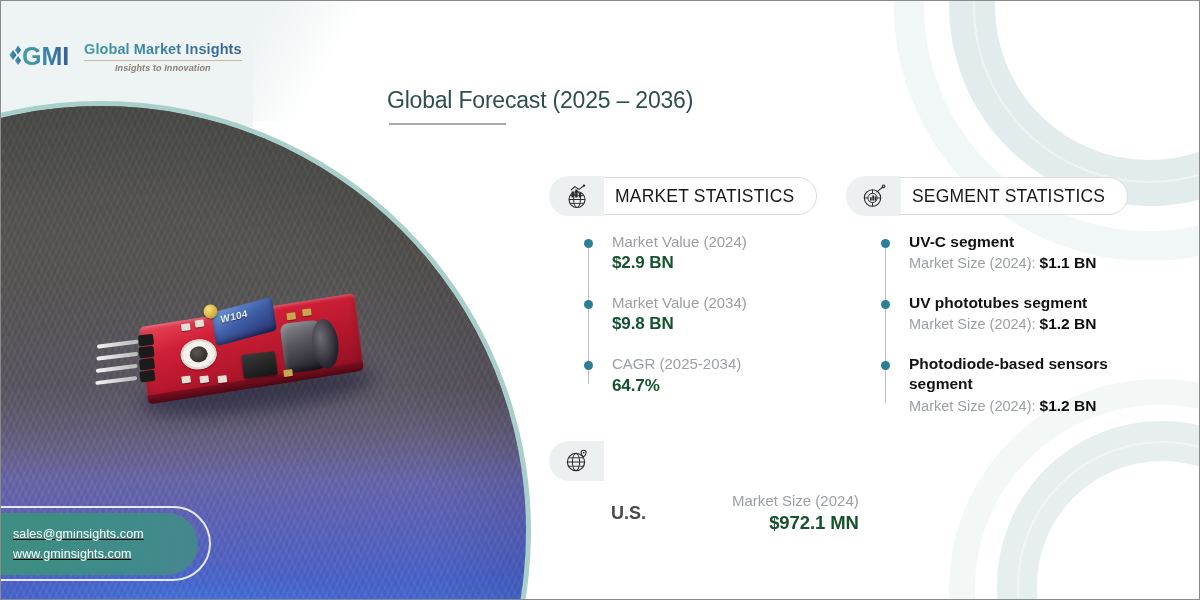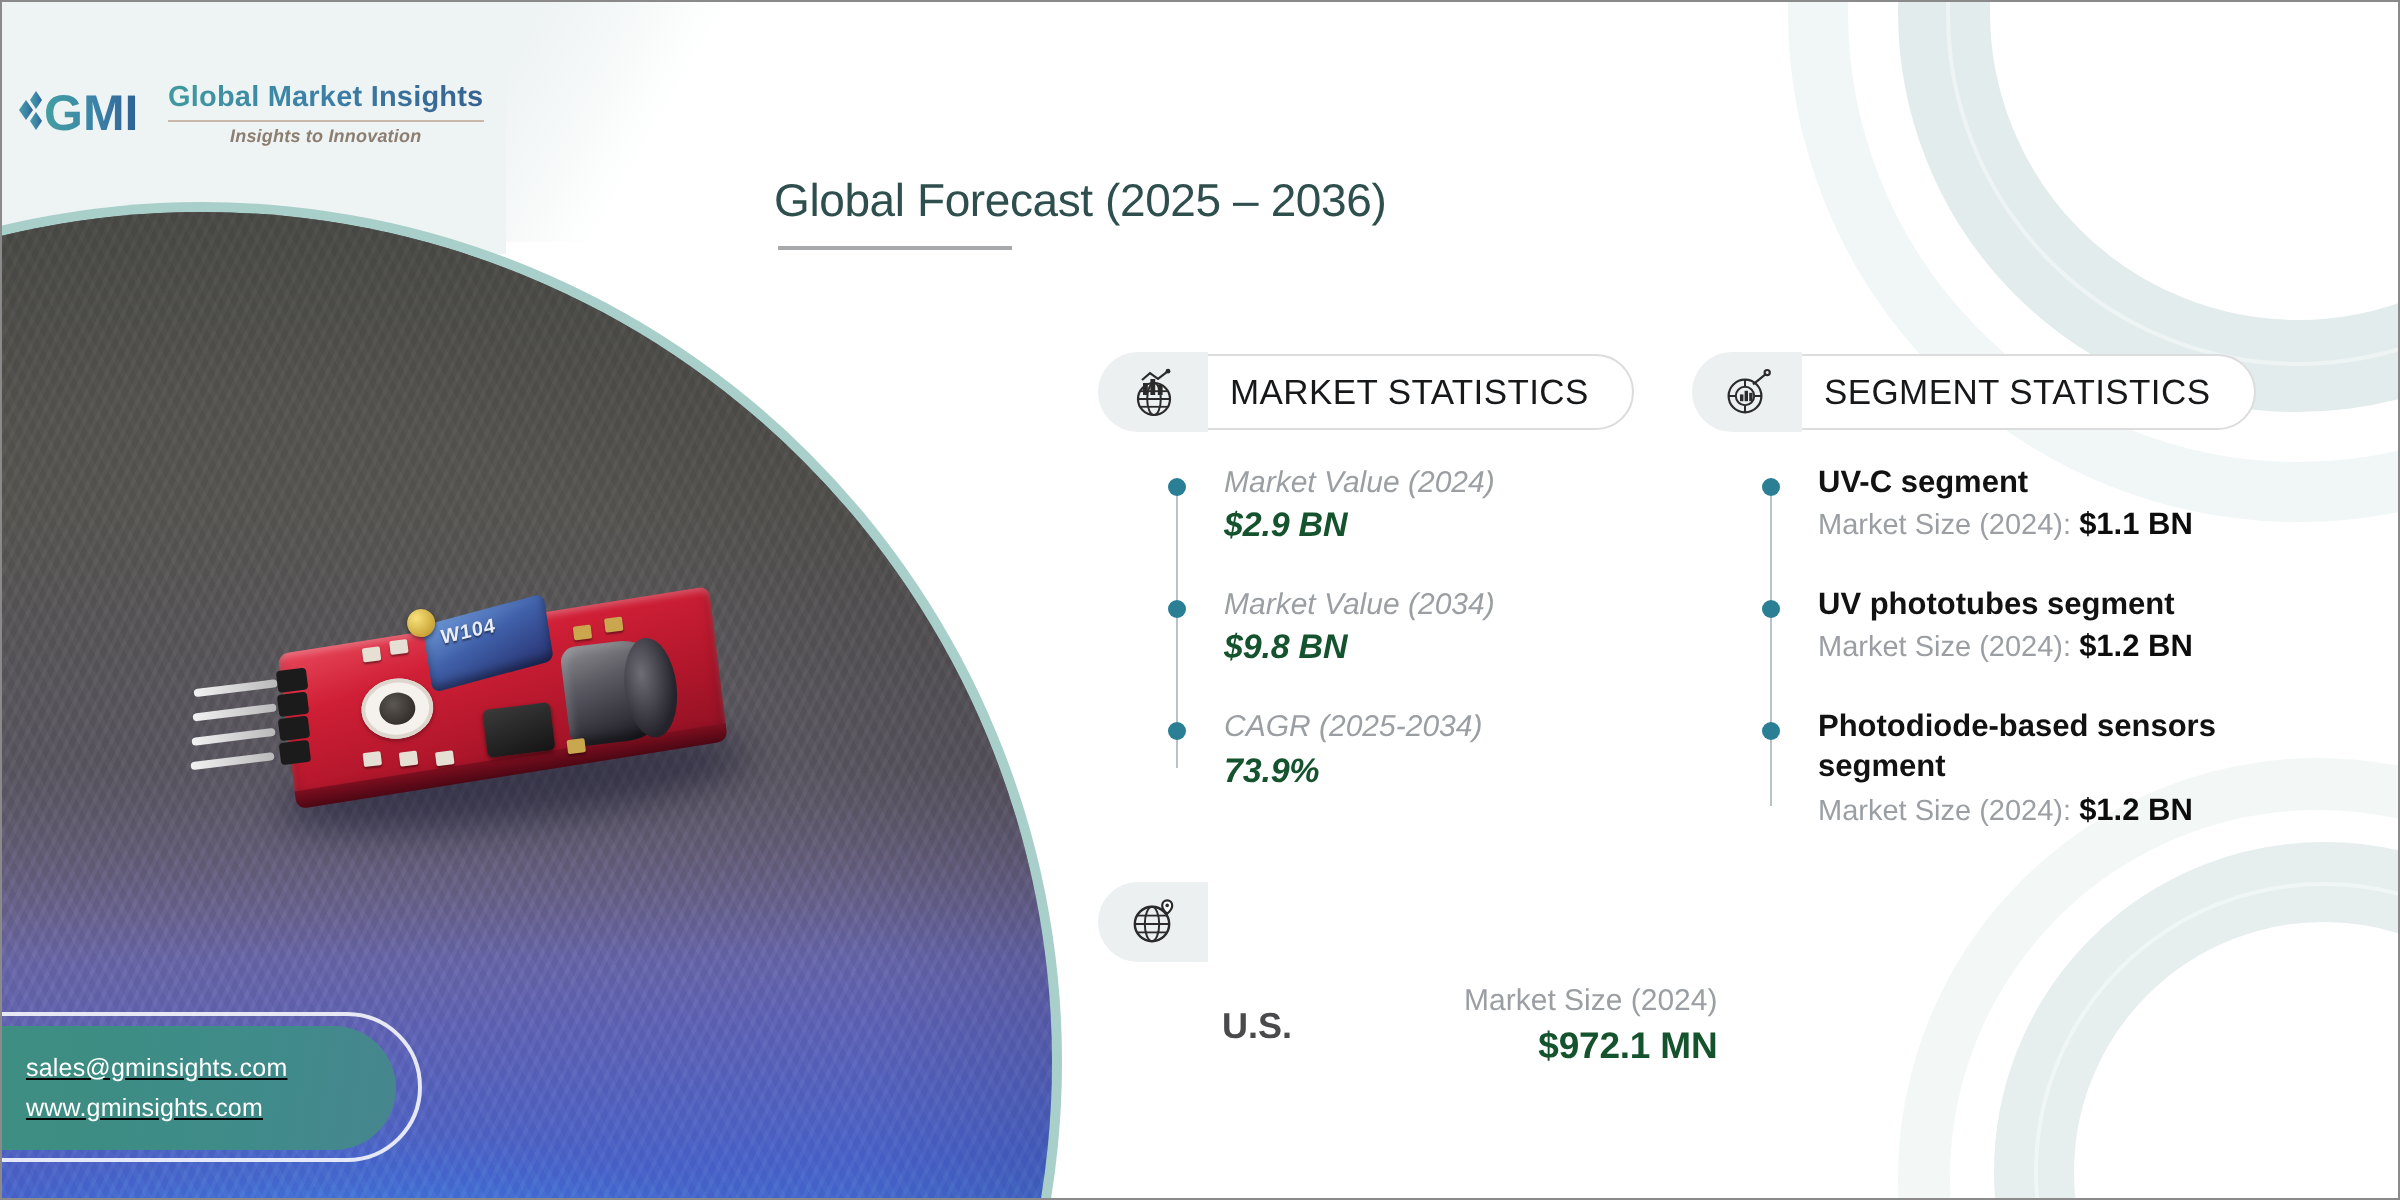--- a/index.html
+++ b/index.html
@@ -328,36 +328,36 @@
           <line x1="6.4" y1="20.4" x2="19.6" y2="20.4" stroke="#2b2b2b" stroke-width=".9"></line>
           <rect x="7.5" y="8.5" width="2.4" height="6" fill="#2b2b2b"></rect>
           <rect x="11.2" y="6.5" width="2.4" height="8" fill="#2b2b2b"></rect>
           <rect x="14.9" y="9.5" width="2.4" height="5" fill="#2b2b2b"></rect>
           <polyline points="7,7 11,3.6 15,6.4 20,2.6" fill="none" stroke="#2b2b2b" stroke-width="1.1"></polyline>
           <circle cx="20" cy="2.6" r="1.2" fill="#2b2b2b"></circle>
         </svg>
       </span>
       <span class="head-pill">MARKET STATISTICS</span>
     </div>
-    <div class="timeline" style="margin-left:34px; margin-top:16px;font-style:italic;">
+    <div class="timeline" style="margin-left:34px; margin-top:16px;">
       <div class="tl-line"></div>
       <div class="tl-item">
         <span class="tl-dot"></span>
         <div class="lbl">Market Value (2024)</div>
         <div class="val">$2.9 BN</div>
       </div>
       <div class="tl-item">
         <span class="tl-dot"></span>
         <div class="lbl">Market Value (2034)</div>
         <div class="val">$9.8 BN</div>
       </div>
       <div class="tl-item">
         <span class="tl-dot"></span>
         <div class="lbl">CAGR (2025-2034)</div>
-        <div class="val">73.9%</div>
+        <div class="val">64.7%</div>
       </div>
     </div>
   </div>
 
   <div class="panel" style="left:845px; top:175px; width:320px;">
     <div class="panel-head">
       <span class="icon-badge">
         <svg width="26" height="26" viewBox="0 0 26 26" aria-hidden="true">
           <circle cx="11.5" cy="15" r="8.2" fill="none" stroke="#2b2b2b" stroke-width="1.1"></circle>
           <circle cx="11.5" cy="15" r="4.6" fill="none" stroke="#2b2b2b" stroke-width="1"></circle>

